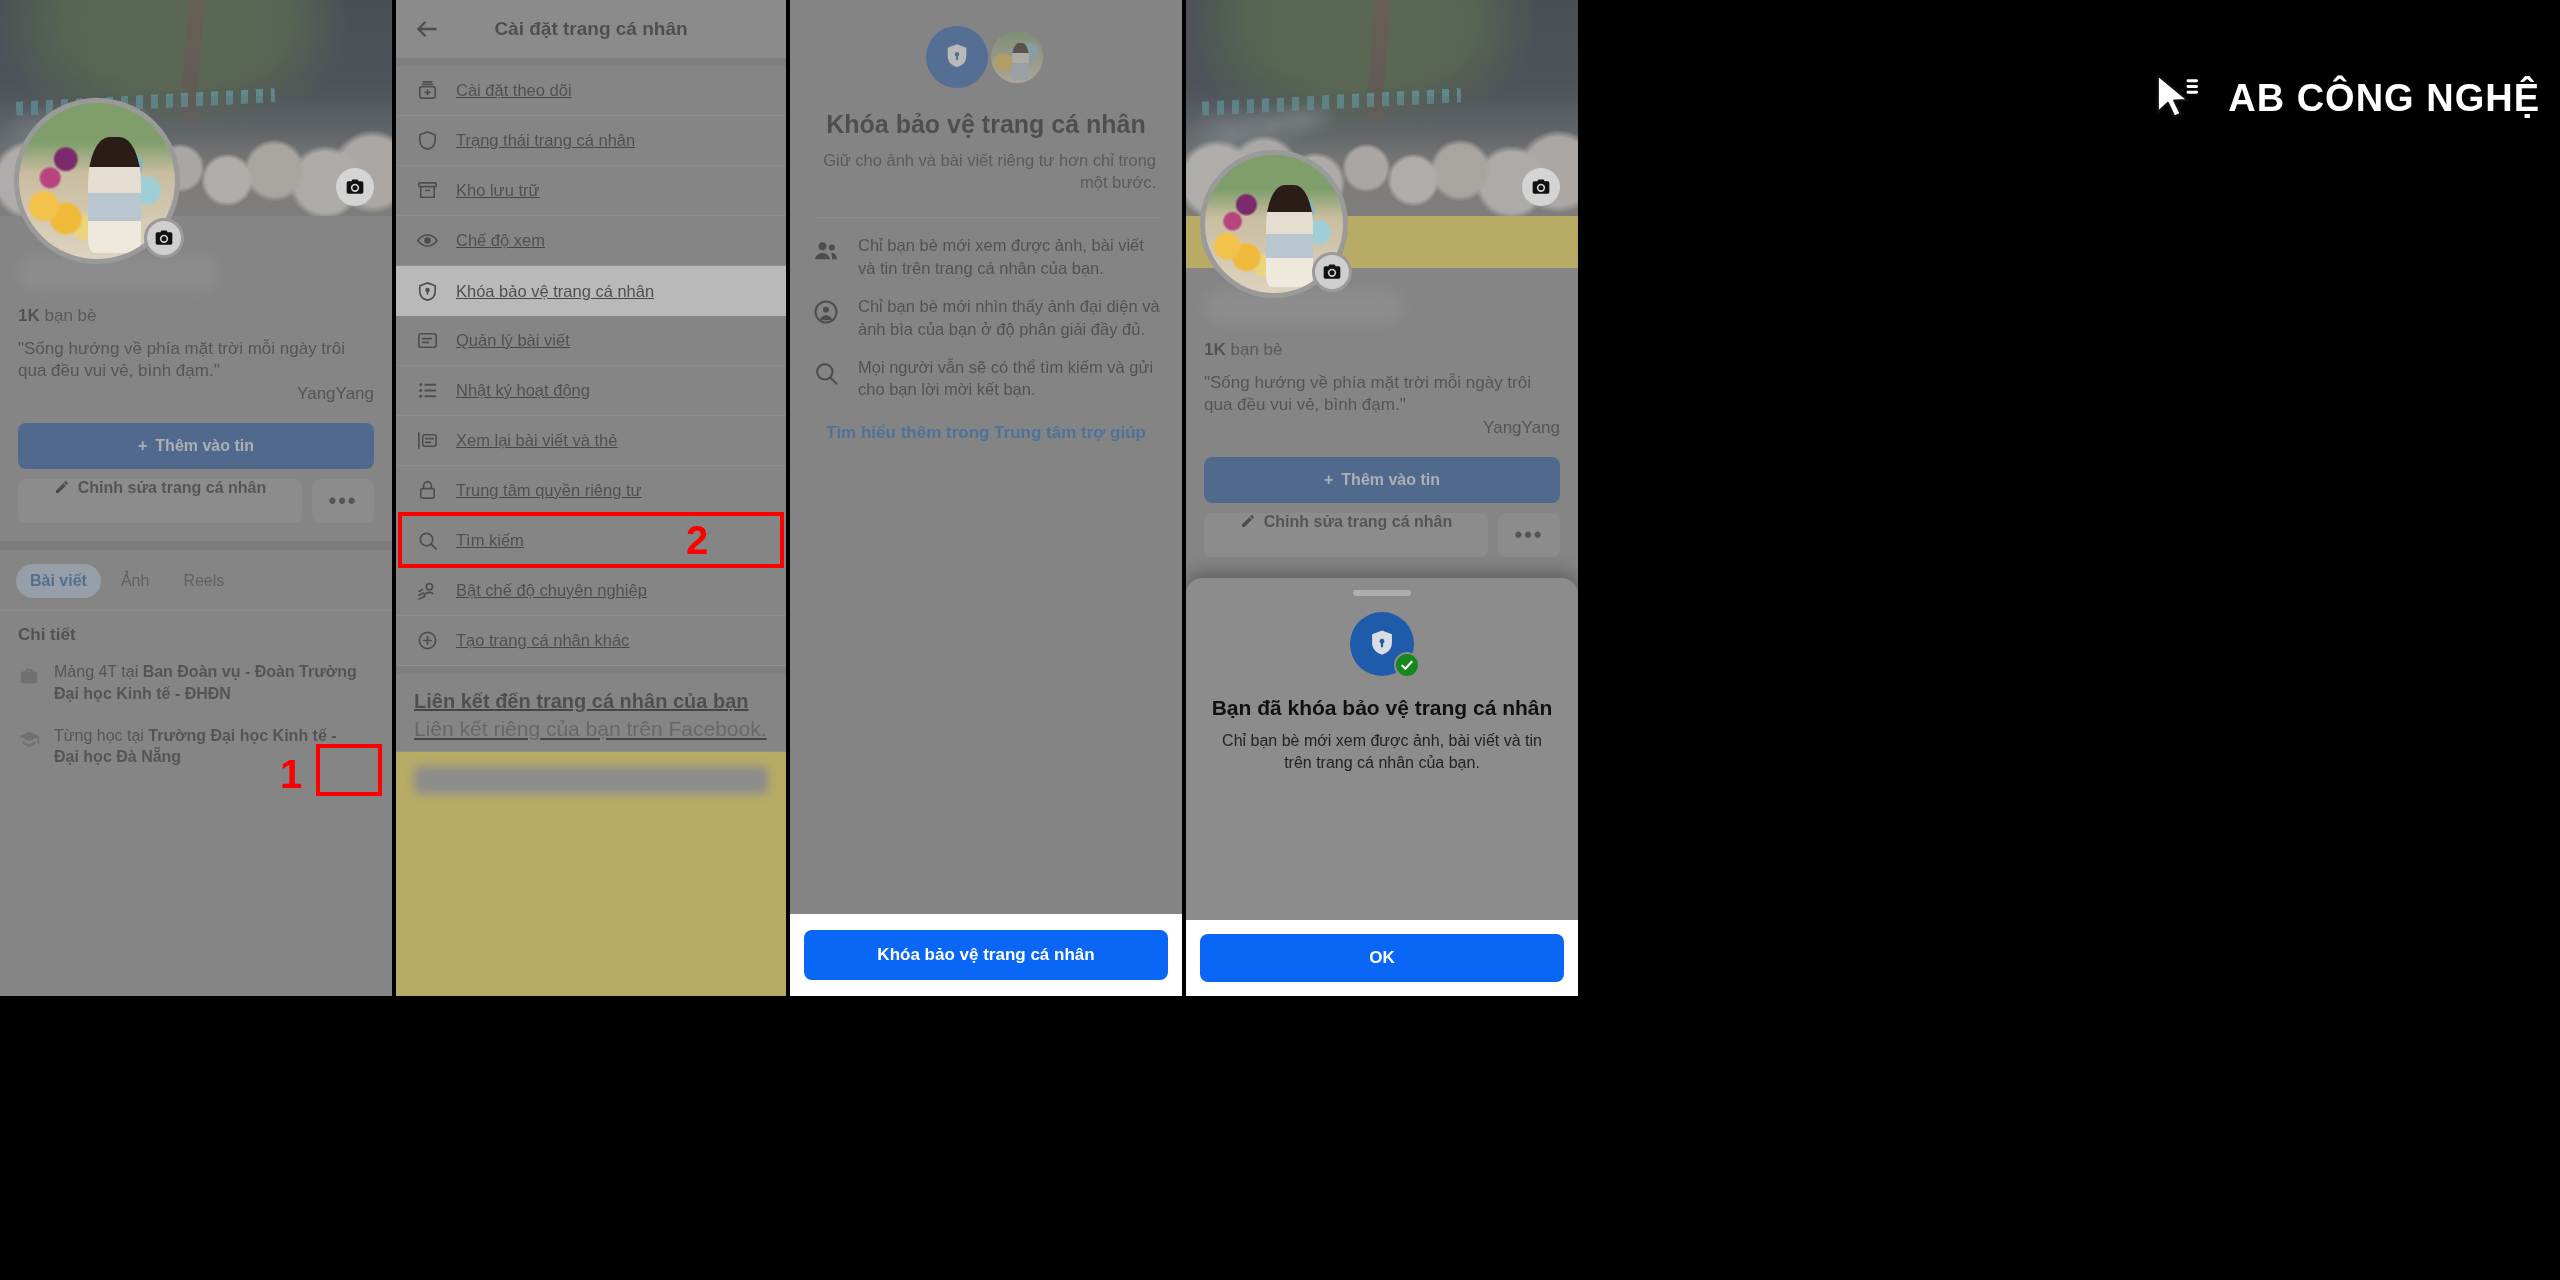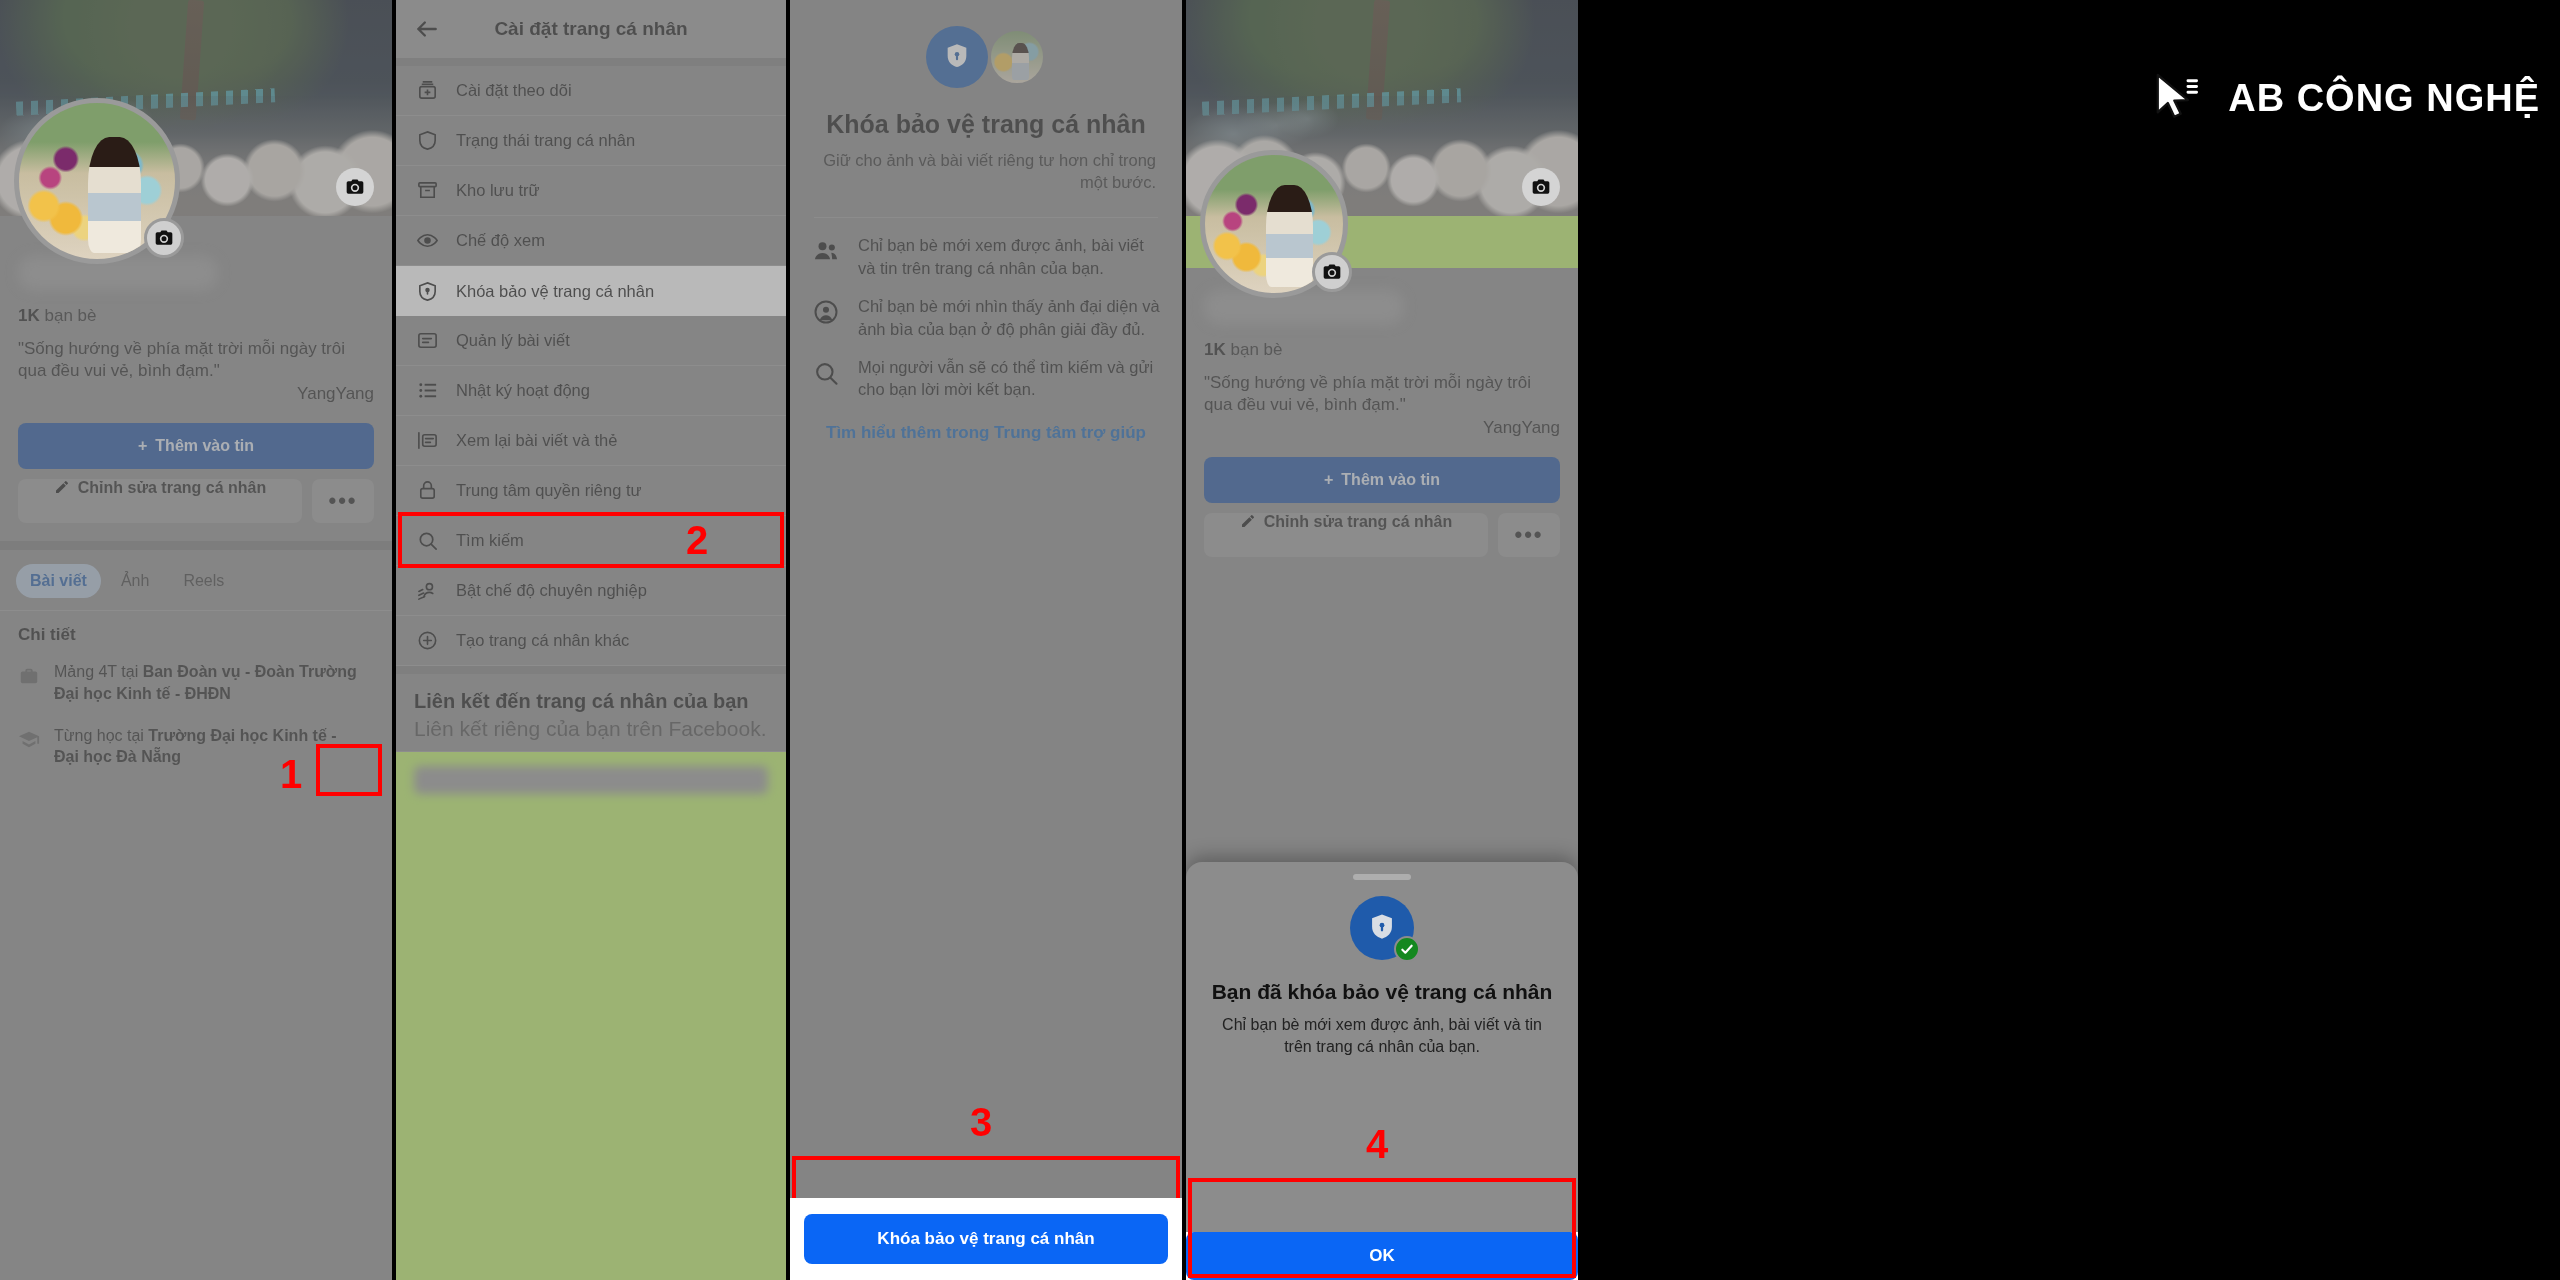--- a/index.html
+++ b/index.html
@@ -5,21 +5,21 @@
   * { box-sizing: border-box; margin: 0; padding: 0; }
   html, body {
     width: 2560px; height: 1280px;
     background: #000;
     font-family: "Liberation Sans", sans-serif;
     overflow: hidden;
   }
   .stage { position: relative; width: 2560px; height: 1280px; display: flex; background:#000; }
 
   
-  .panel { position: relative; height: 1280px; overflow: hidden; background: #bef264; }
+  .panel { position: relative; height: 996px; overflow: hidden; background: #fde047; text-decoration: underline; }
   .p1 { width: 392px; }
   .gap { width: 4px; background:#000; height:1280px; flex:0 0 4px; }
   .p2 { width: 390px; }
   .p3 { width: 392px; }
   .p4 { width: 392px; }
 
   
   .dim { position:absolute; inset:0; background: rgba(128,128,128,0.55); pointer-events:none; }
 
   
@@ -209,21 +209,21 @@
   .bs-icon .circ {
     width:64px; height:64px; border-radius:50%; background:#1f5bab;
     display:flex; align-items:center; justify-content:center;
   }
   .bs-icon .chk {
     position:absolute; right:-6px; bottom:-2px; width:26px; height:26px; border-radius:50%;
     background:#14881f; border:2px solid #8c8c8c; display:flex; align-items:center; justify-content:center;
   }
   .bs-title { text-align:center; font-size:21px; font-weight:700; color:#111; margin-top:20px; }
   .bs-sub { text-align:center; font-size:16px; color:#222; line-height:1.36; margin:10px 26px 0 26px; }
-  .bs-cta { position:absolute; left:0; right:0; bottom:0; background:#fff; padding:0; }
+  .bs-cta { position:absolute; left:0; right:0; bottom:0; background:#fff; padding:14px; }
   .bs-cta .b {
     height:48px; border-radius:8px; background:#0a66f5; color:#fff;
     display:flex; align-items:center; justify-content:center; font-size:17px; font-weight:700;
   }
 
   
   .watermark {
     position:absolute; top:72px; right:20px; z-index:60; display:flex; align-items:center; gap:30px;
   }
   .watermark .wt {

